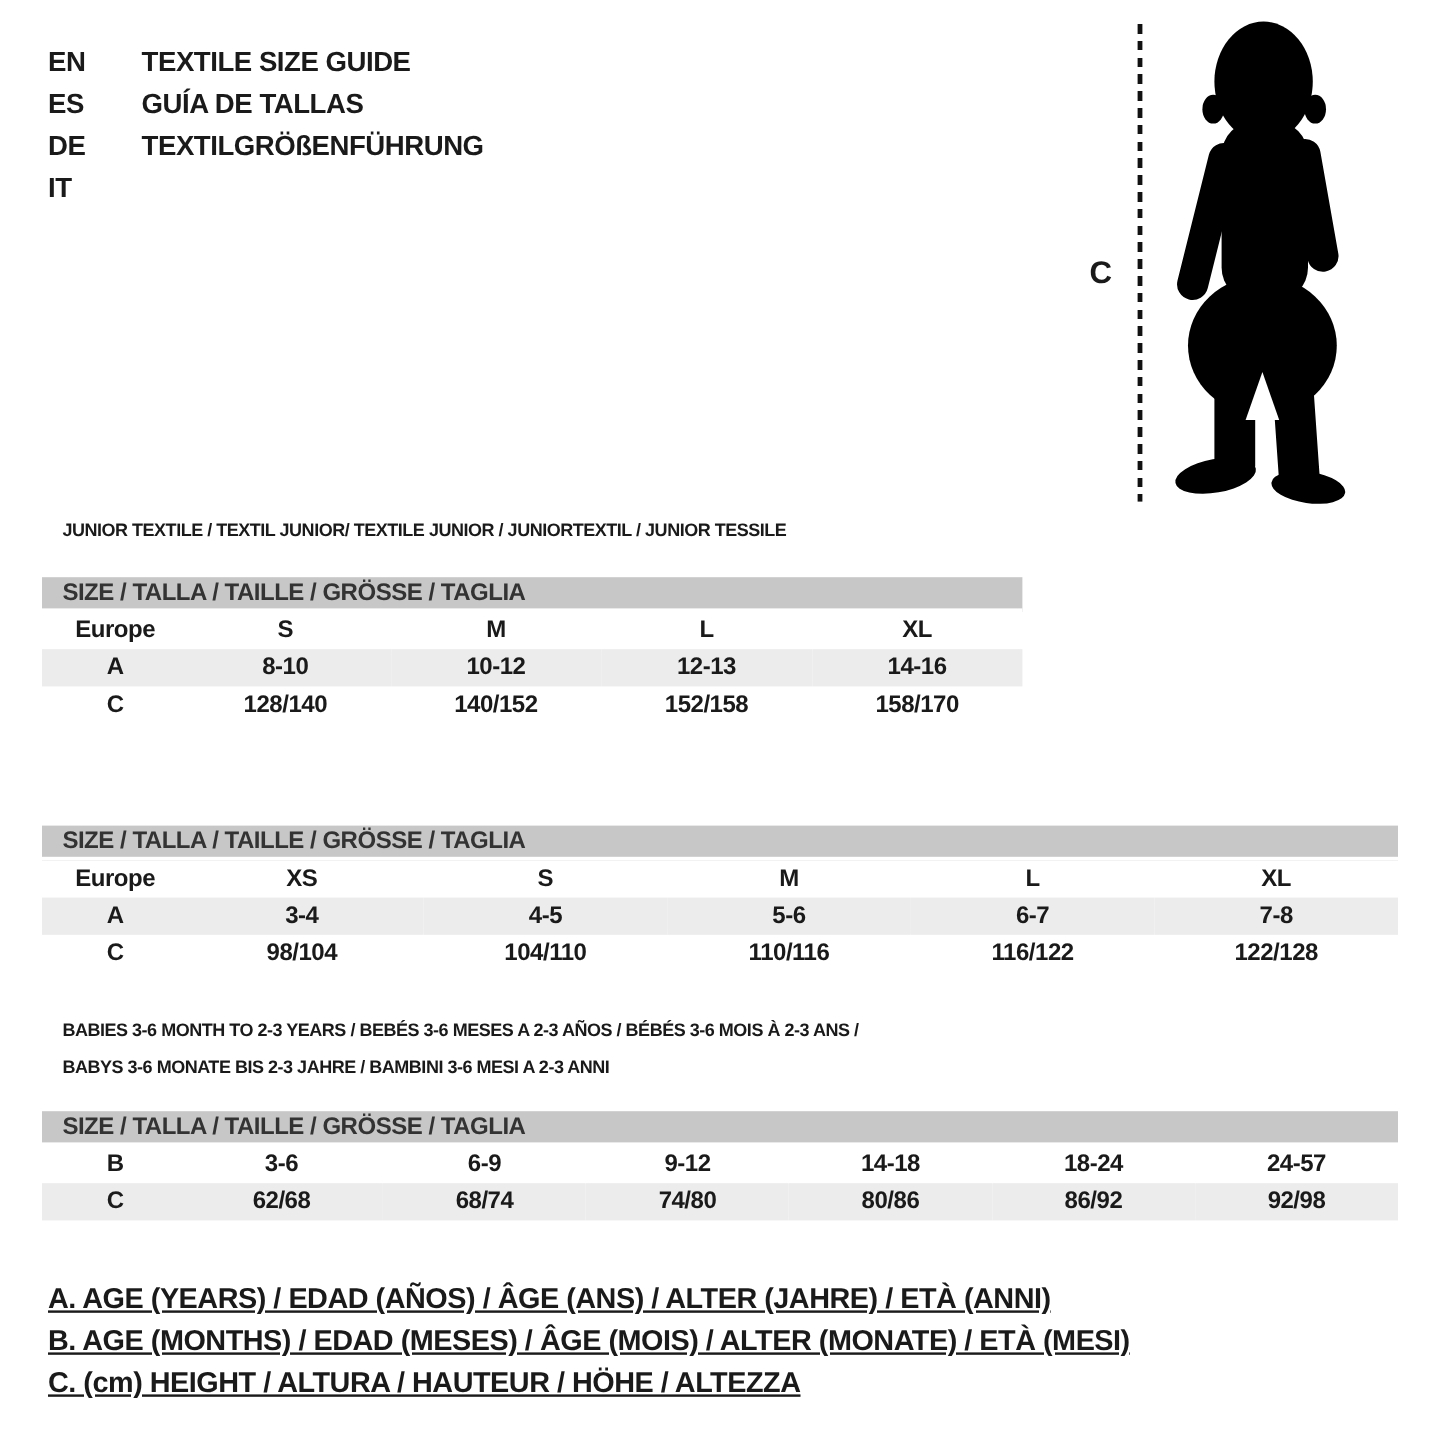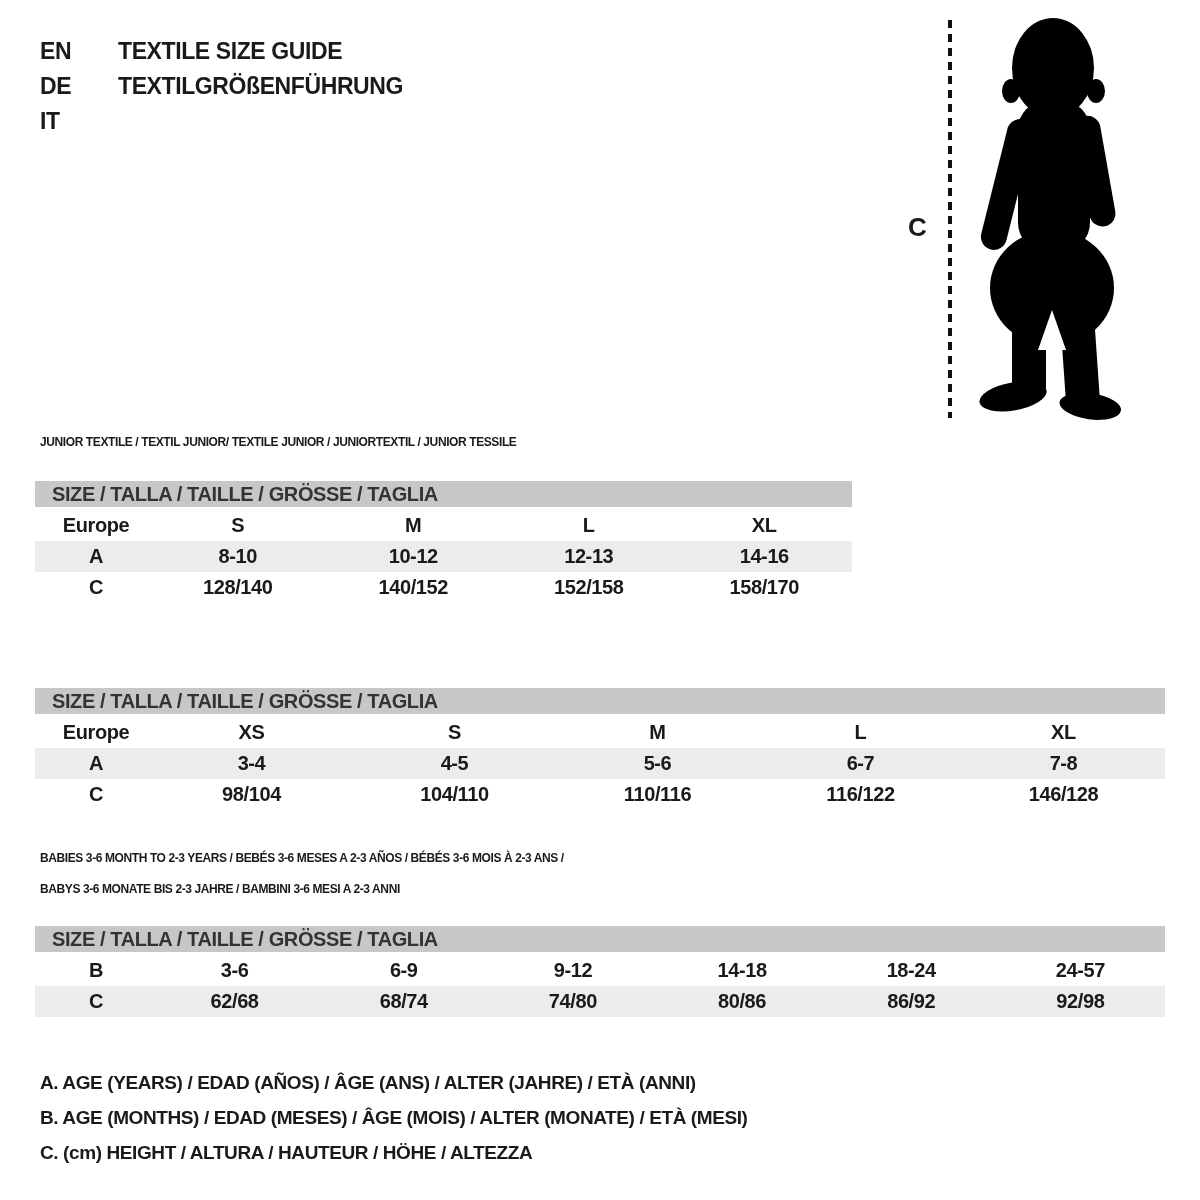--- a/index.html
+++ b/index.html
@@ -22,50 +22,54 @@
   .lang-label{white-space:nowrap;}
   
   .figure-block{position:absolute;left:905px;top:16px;width:255px;height:410px;}
   .c-label{position:absolute;left:3px;top:196px;font-size:26px;}
   .dash-line{
     position:absolute;left:43px;top:4px;width:4px;height:398px;
     background:repeating-linear-gradient(to bottom,#111 0 8px,transparent 8px 14px);
   }
   .baby-svg{position:absolute;left:63px;top:0;}
   
-  .sec-title{position:absolute;left:40px;font-size:12px;white-space:nowrap;line-height:31px;}
+  .sec-title{position:absolute;left:52px;font-size:15px;white-space:nowrap;line-height:31px;}
   
   table.size-table{
     position:absolute;left:35px;border-collapse:separate;border-spacing:0;
     table-layout:fixed;font-size:20px;
   }
   table.t-junior{width:817px;top:481px;}
   table.t-children{width:1130px;top:688px;}
   table.t-babies{width:1130px;top:926px;}
   .size-table thead th{
     background:var(--table-header-bg);height:29px;text-align:left;padding-left:17px;
     border-bottom:3px solid #fff;font-size:20px;color:#333;font-weight:700;white-space:nowrap;
   }
   .size-table col.lblcol{width:115px;}
   .size-table td{height:31px;text-align:center;font-weight:700;white-space:nowrap;}
   .size-table td.lbl{text-align:center;padding-left:7px;}
   .size-table tr.shaded td{background:var(--row-shaded-bg);}
   
   .legend{position:absolute;left:40px;top:1065px;}
-  .legend-line{height:35px;line-height:35px;font-size:19px;white-space:nowrap;}
+  .legend-line{height:35px;line-height:35px;font-size:24px;white-space:nowrap;text-decoration:underline;}
 </style>
 </head>
 <body>
 
 <div class="page">
 
   <div class="lang-block">
     <div class="lang-row">
       <span class="lang-code">EN</span>
       <span class="lang-label">TEXTILE SIZE GUIDE</span>
+    </div>
+    <div class="lang-row">
+      <span class="lang-code">ES</span>
+      <span class="lang-label">GUÍA DE TALLAS</span>
     </div>
     <div class="lang-row">
       <span class="lang-code">DE</span>
       <span class="lang-label">TEXTILGRÖßENFÜHRUNG</span>
     </div>
     <div class="lang-row">
       <span class="lang-code">IT</span>
     </div>
   </div>
 
@@ -170,21 +174,21 @@
         <td>5-6</td>
         <td>6-7</td>
         <td>7-8</td>
       </tr>
       <tr>
         <td class="lbl">C</td>
         <td>98/104</td>
         <td>104/110</td>
         <td>110/116</td>
         <td>116/122</td>
-        <td>146/128</td>
+        <td>122/128</td>
       </tr>
     </tbody>
   </table>
 
   <h2 class="sec-title" style="top:843px">BABIES 3-6 MONTH TO 2-3 YEARS / BEBÉS 3-6 MESES A 2-3 AÑOS / BÉBÉS 3-6 MOIS À 2-3 ANS /</h2>
   <h2 class="sec-title" style="top:874px">BABYS 3-6 MONATE BIS 2-3 JAHRE / BAMBINI 3-6 MESI A 2-3 ANNI</h2>
   <table class="size-table t-babies">
     <colgroup>
         <col class="lblcol">
         <col>

